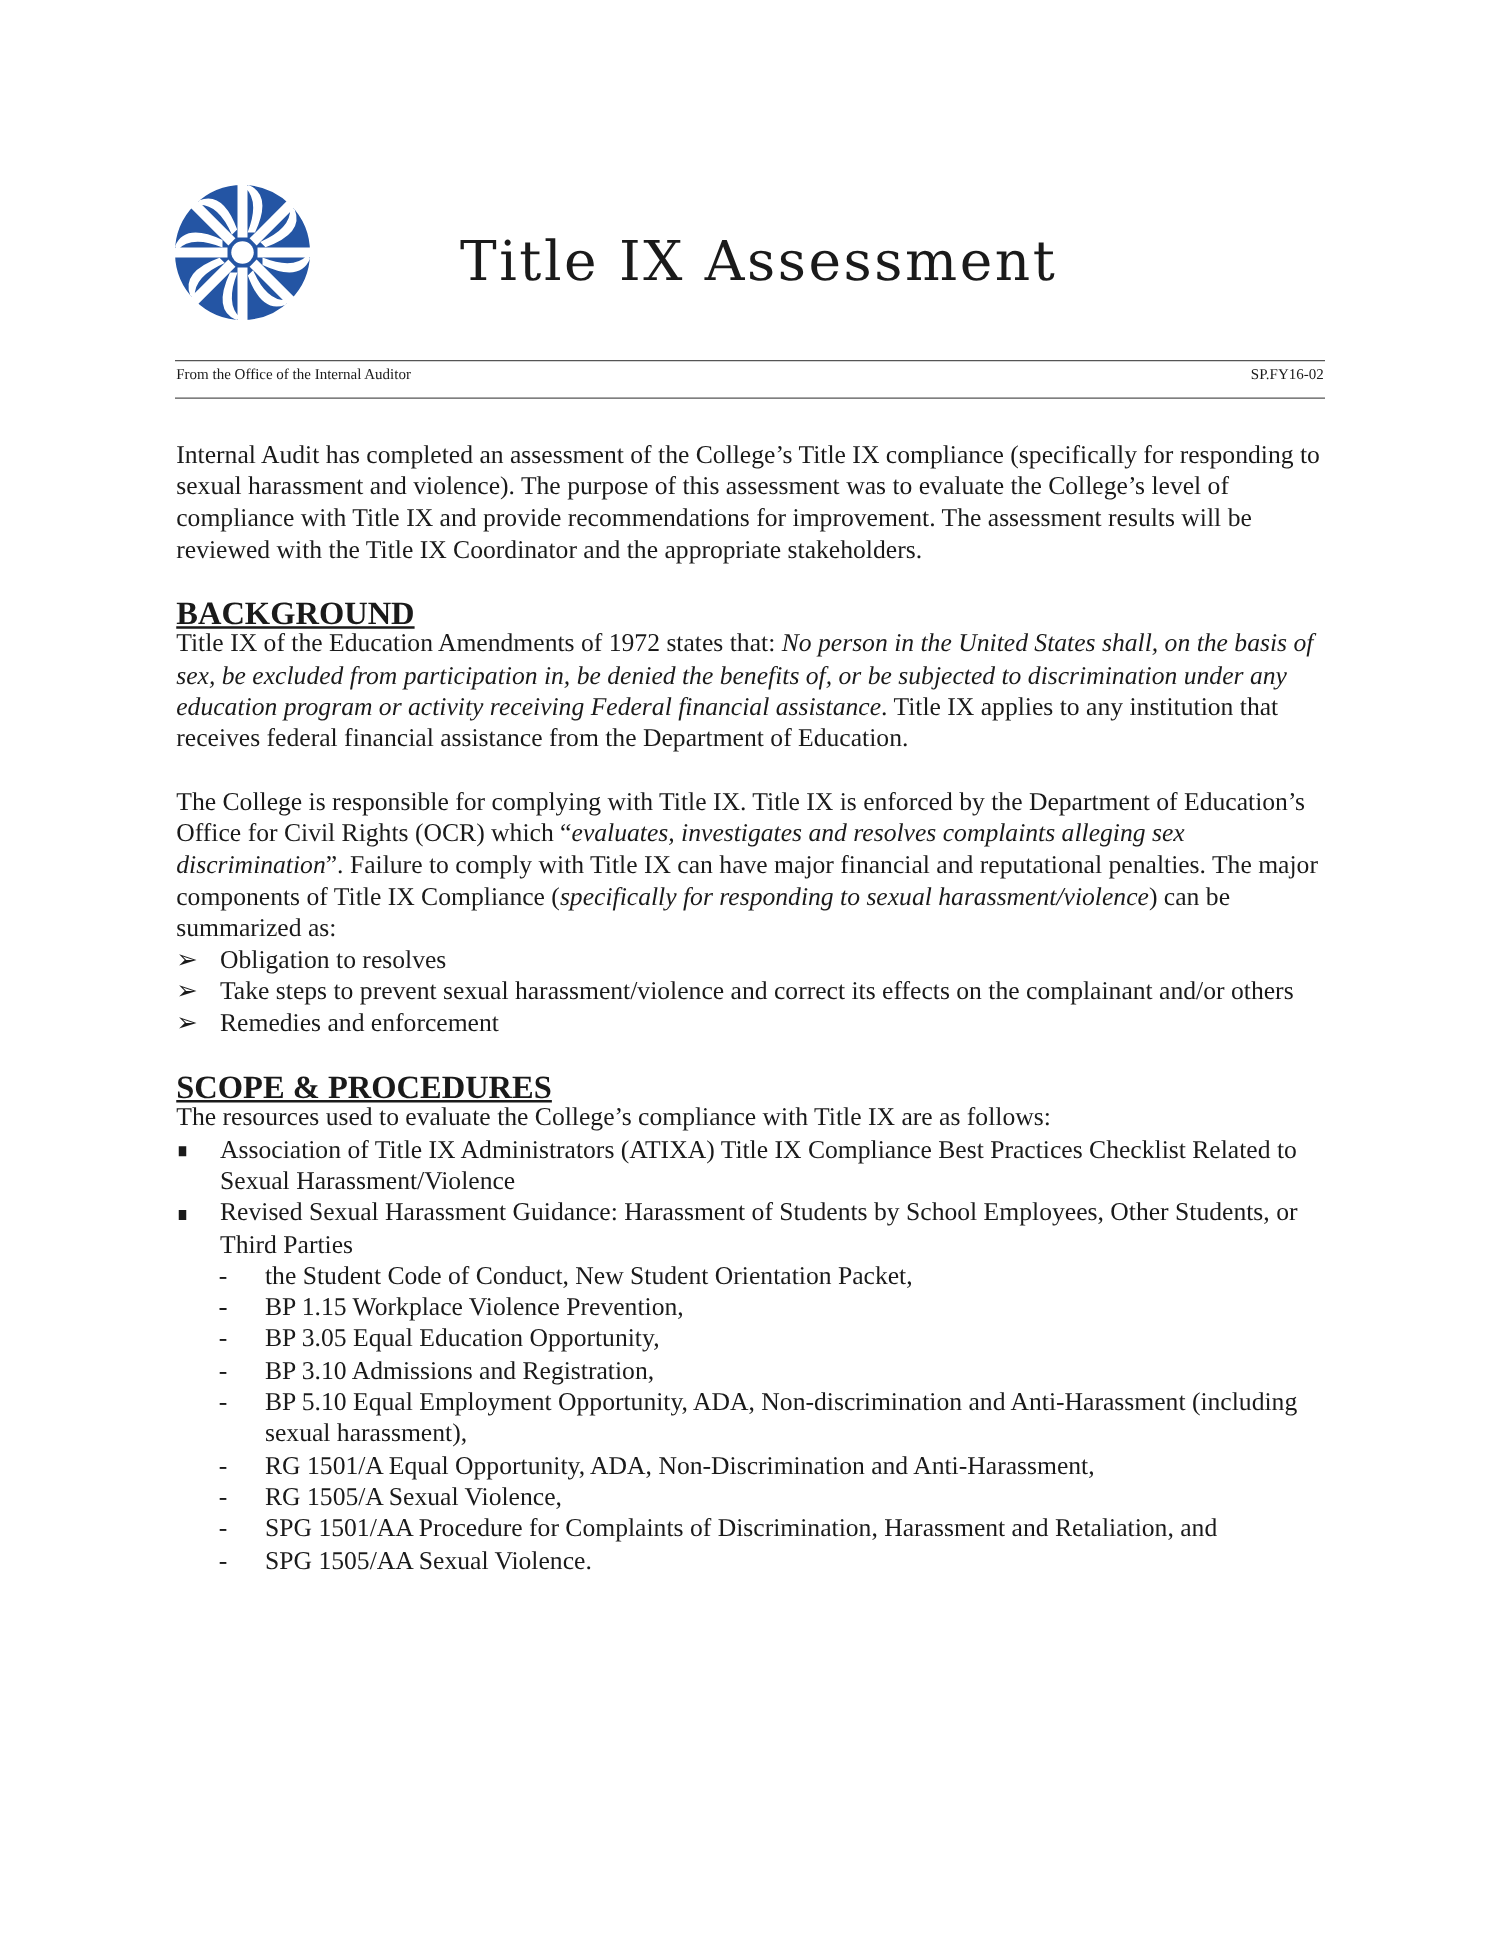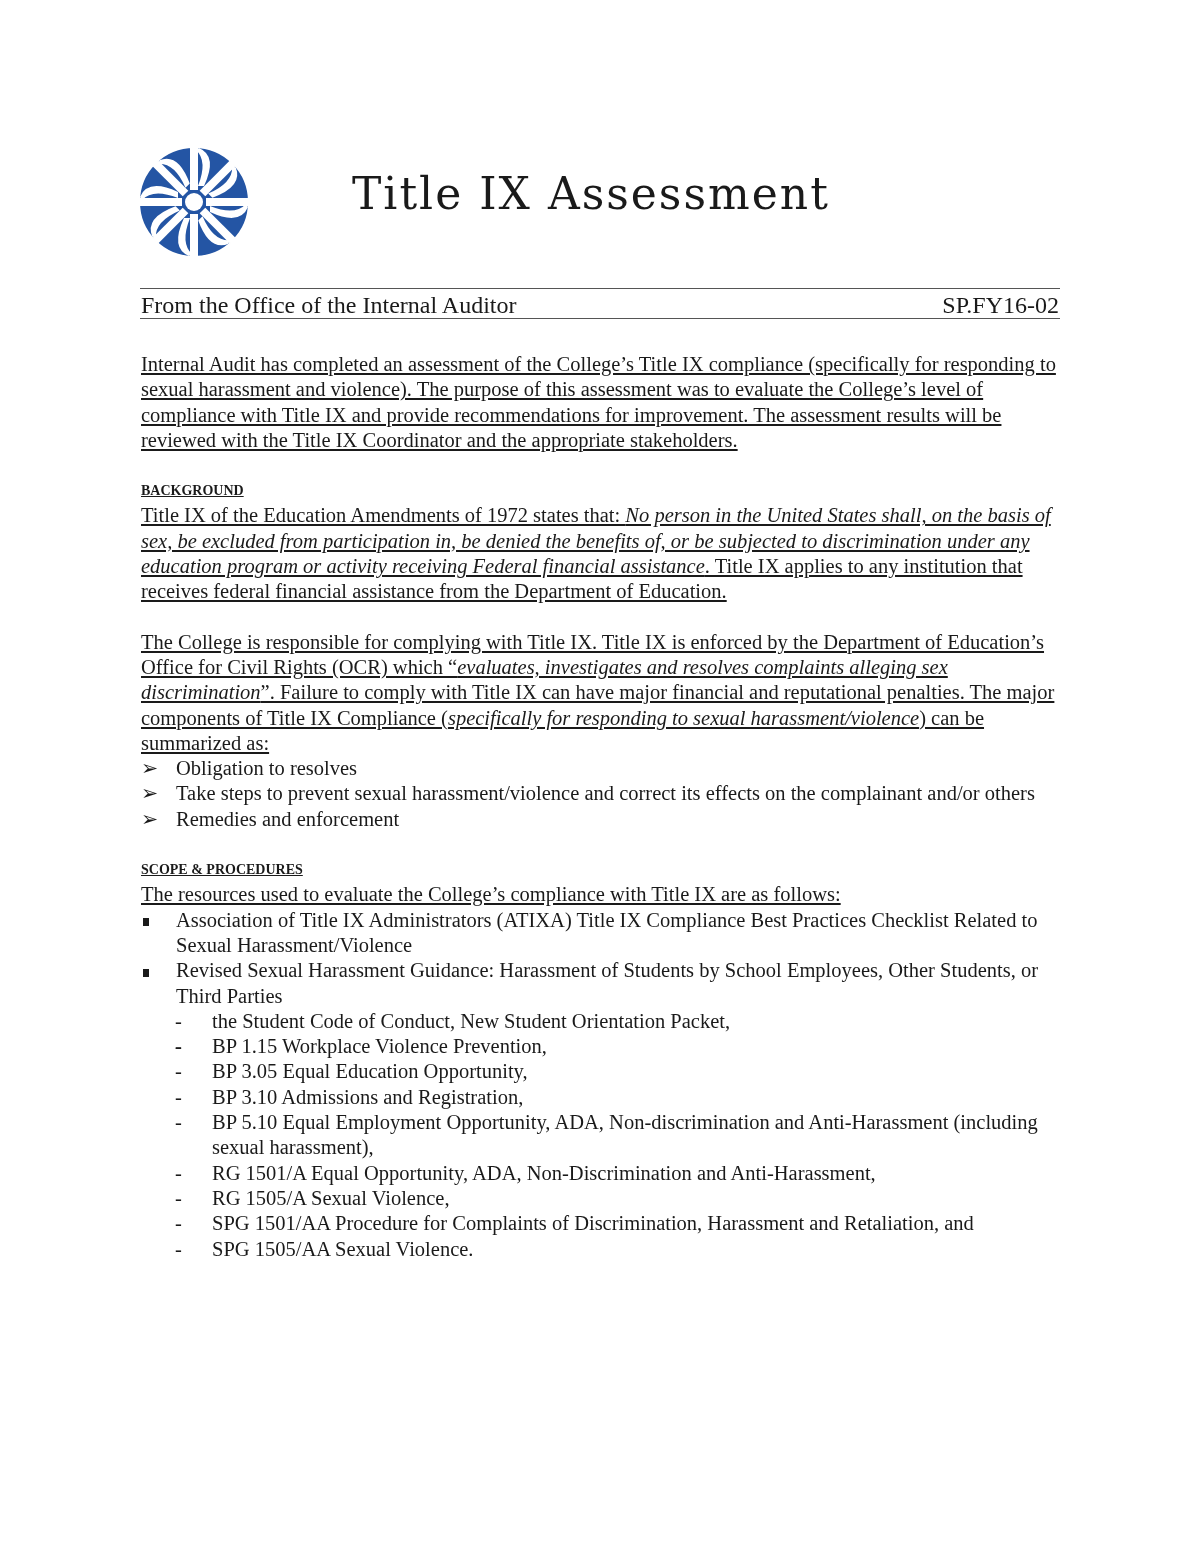--- a/index.html
+++ b/index.html
@@ -1,27 +1,27 @@
 <!DOCTYPE html>
 <html><head>
 <meta charset="utf-8">
 <style>
   html, body { margin:0; padding:0; background:#ffffff; }
   body { width:1200px; height:1554px; position:relative; overflow:hidden;
          font-family:"Liberation Serif", "DejaVu Serif", serif; color:#1a1a1a; }
   .logo { position:absolute; left:138px; top:146px; width:112px; height:112px; }
   .doc-title { position:absolute; left:352px; top:168px; font-size:44px; letter-spacing:2px;
-               font-family:"DejaVu Serif", "Liberation Serif", serif; color:#1a1a1a; margin:0; font-weight:normal; }
+               font-family:"DejaVu Serif", "Liberation Serif", serif; color:#1a1a1a; margin:16px; font-weight:normal; }
   .rule { position:absolute; left:140px; width:920px; height:0; border-top:1.5px solid #555; }
   .meta-row { position:absolute; left:141px; top:292px; width:918px; display:flex;
-              justify-content:space-between; font-size:24px; }
+              justify-content:space-between; font-size:12px; }
   .content { position:absolute; left:141px; top:352px; width:930px; font-size:20.5px; line-height:25.3px; }
-  p { margin:0;text-decoration:underline; }
+  p { margin:0; }
   .gap { height:25px; }
-  h2 { margin:0; font-size:14px; font-weight:bold; text-decoration:underline; line-height:25.3px; }
+  h2 { margin:0; font-size:26px; font-weight:bold; text-decoration:underline; line-height:25.3px; }
   ul { list-style:none; margin:0; padding:0; }
   li { position:relative; padding-left:35px; }
   li .mark { position:absolute; left:0; top:0; width:30px; }
   .sub li { padding-left:71px; }
   .sub li .mark { left:34px; }
   .sq { display:inline-block; width:6px; height:8px; background:#1a1a1a; margin-left:2px; vertical-align:middle; }
 </style>
 </head>
 <body>
 

